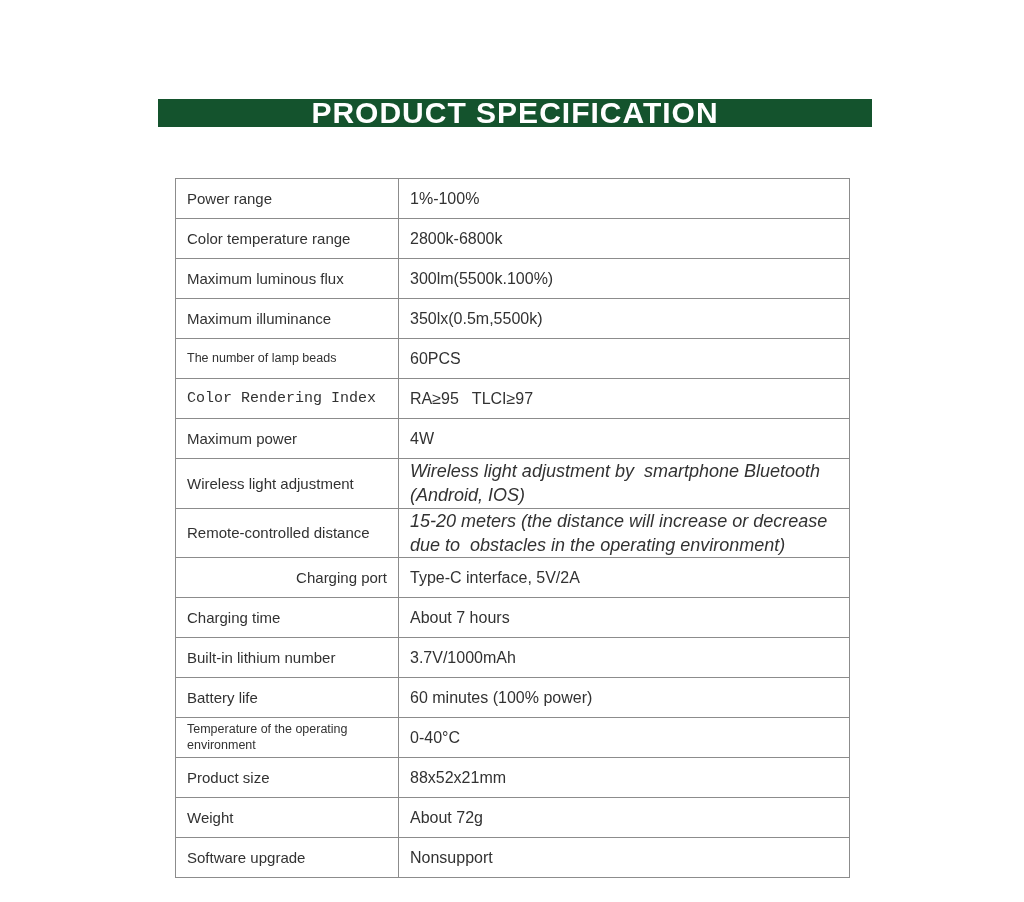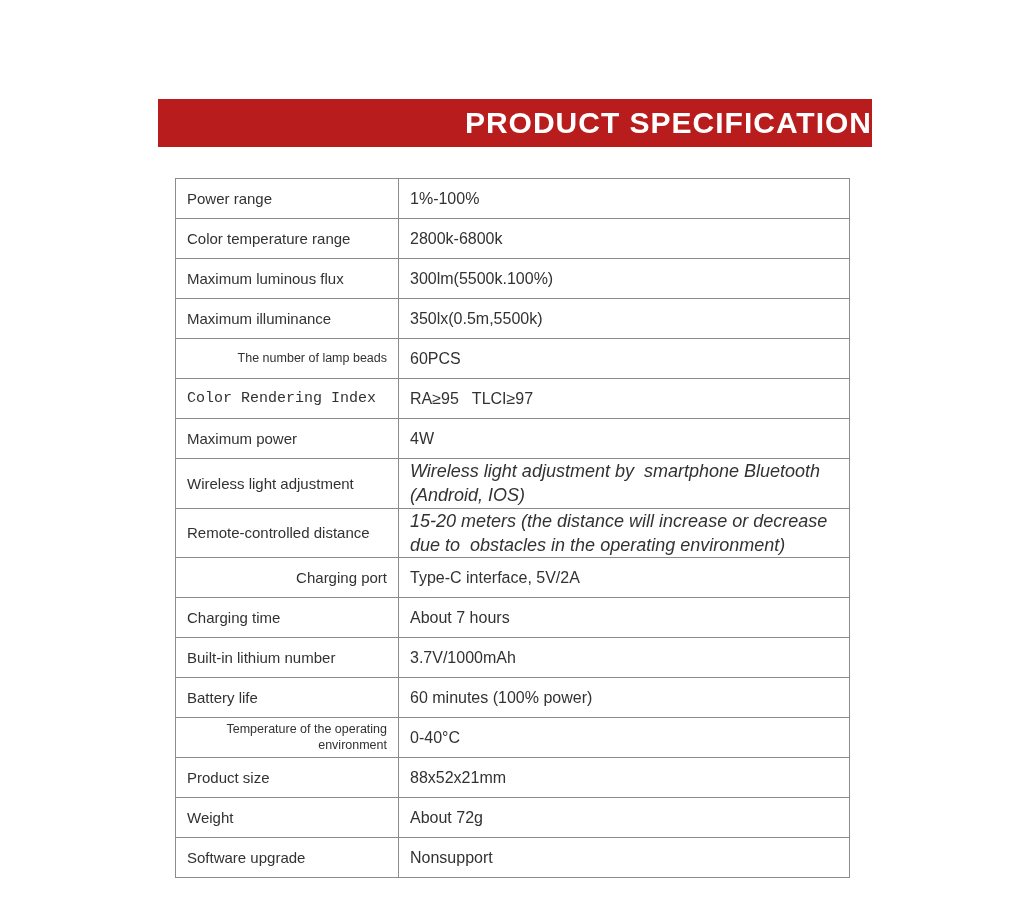--- a/index.html
+++ b/index.html
@@ -12,26 +12,26 @@
     background: #ffffff;
     font-family: "Liberation Sans", sans-serif;
     position: relative;
     overflow: hidden;
   }
   .banner {
     position: absolute;
     left: 158px;
     top: 99px;
     width: 714px;
-    height: 48px;
-    background: #b91c1c;
+    height: 28px;
+    background: #14532d;
     color: #ffffff;
     display: flex;
     align-items: center;
-    justify-content: flex-end;
+    justify-content: center;
   }
   .banner-title {
     font-size: 30px;
     font-weight: 700;
     letter-spacing: 1px;
     white-space: nowrap;
   }
   table.spec-table {
     position: absolute;
     left: 175px;
@@ -51,21 +51,20 @@
   .spec-table td.label-cell {
     font-size: 15px;
   }
   .spec-table td.value-cell {
     font-size: 16px;
     white-space: pre-wrap;
   }
   .spec-table td.label-cell.small {
     font-size: 12.5px;
     line-height: 1.25;
-    text-align: right;
   }
   .spec-table td.value-cell.small {
     font-size: 18px;
     line-height: 1.35;
     font-style: italic;
   }
   col.c-label { width: 223px; }
   col.c-value { width: 451px; }
 </style>
 </head>

